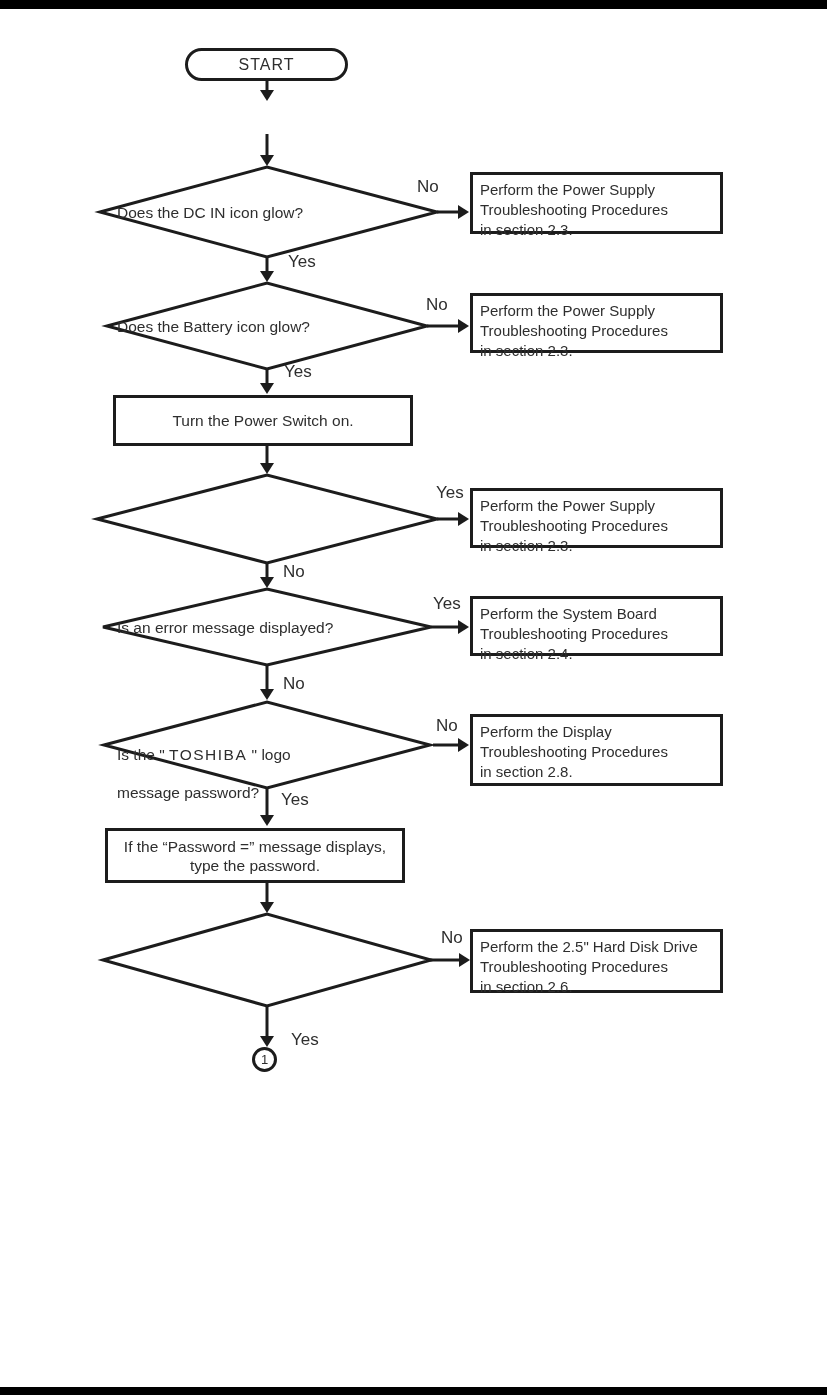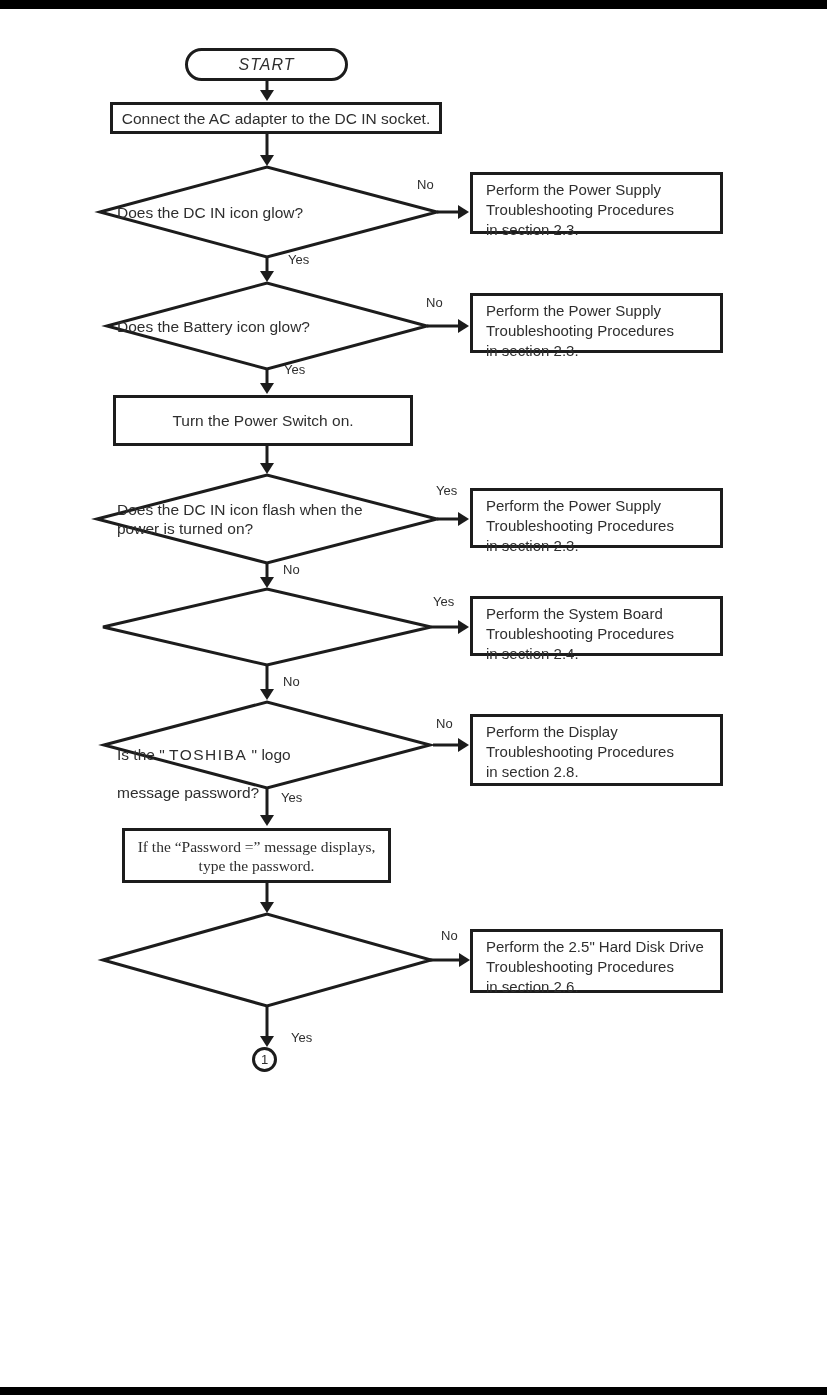--- a/index.html
+++ b/index.html
@@ -5,27 +5,27 @@
   html,body{margin:0;padding:0;background:#ffffff;}
   .page{position:relative;width:827px;height:1395px;background:#ffffff;overflow:hidden;
         font-family:"Liberation Sans", sans-serif;color:#2e2e2e;}
   .bar{position:absolute;left:0;width:827px;background:#000;}
   .bar.top{top:0;height:9px;}
   .bar.bottom{top:1387px;height:8px;}
   .layer{position:absolute;left:0;top:0;}
   .node{position:absolute;box-sizing:border-box;border:3px solid #1c1c1c;background:#fff;
         display:flex;align-items:center;justify-content:center;text-align:center;
         font-size:15.5px;line-height:19px;white-space:pre-line;}
-  .oval{border-radius:17px;font-size:16px;letter-spacing:1px;font-style:italic;}
+  .oval{border-radius:17px;font-size:16px;letter-spacing:1px;}
   .dtext{position:absolute;left:117px;width:300px;text-align:left;font-size:15.5px;
          line-height:19px;white-space:pre-line;}
   .abox{position:absolute;left:470px;width:253px;box-sizing:border-box;border:3px solid #1c1c1c;
-        background:#fff;font-size:15px;line-height:20px;padding:5px 13px;text-align:left;
+        background:#fff;font-size:15px;line-height:20px;padding:5px 7px;text-align:left;
         white-space:pre-line;}
-  .lbl{position:absolute;font-size:13px;}
+  .lbl{position:absolute;font-size:17px;}
   .conn{position:absolute;box-sizing:border-box;border:3px solid #1c1c1c;border-radius:50%;
         background:#fff;width:25px;height:25px;display:flex;align-items:center;
         justify-content:center;font-size:13px;}
   .serif{font-family:"Liberation Serif", serif;font-size:16.5px;}
   .brand{letter-spacing:1.5px;}
   svg line{stroke:#1c1c1c;stroke-width:3;}
   svg polygon.head{fill:#1c1c1c;stroke:none;}
   svg polygon.diamond{fill:#ffffff;stroke:#1c1c1c;stroke-width:3;}
 </style>
 </head>
@@ -106,29 +106,27 @@
     <polygon class="diamond" points="100,212 267,167 437,212 267,257"></polygon>
     <polygon class="diamond" points="107,326 267,283 427,326 267,369"></polygon>
     <polygon class="diamond" points="97,519 267,475 437,519 267,563"></polygon>
     <polygon class="diamond" points="103,627 267,589 431,627 267,665"></polygon>
     <polygon class="diamond" points="104,745 267,702 430,745 267,788"></polygon>
     <polygon class="diamond" points="103,960 267,914 431,960 267,1006"></polygon>
   </svg>
 
   <div class="node oval" style="left:185px;top:48px;width:163px;height:33px;">START</div>
 
-  <div class="node" style="left:110px;top:102px;width:332px;height:32px;">Connect the AC adapter to the DC IN socket.</div>
   <div class="node" style="left:113px;top:395px;width:300px;height:51px;">Turn the Power Switch on.</div>
-  <div class="node" style="left:122px;top:828px;width:269px;height:55px;font-family:Liberation Serif, serif;">If the “Password =” message displays,
+  <div class="node" style="left:105px;top:828px;width:300px;height:55px;">If the “Password =” message displays,
 type the password.</div>
 
   <div class="dtext" style="top:203px;">Does the DC IN icon glow?</div>
   <div class="dtext" style="top:317px;">Does the Battery icon glow?</div>
-  <div class="dtext" style="top:500px;">Does the DC IN icon flash when the
-power is turned on?</div>
+  <div class="dtext" style="top:618px;">Is an error message displayed?</div>
   <div class="dtext" style="top:726px;">
     <span>Is the " </span><span class="brand">TOSHIBA</span><span> " logo</span><br>
     <span>message password?</span>
   </div>
 
   <div class="abox" style="top:172px;height:62px;">Perform the Power Supply
 Troubleshooting Procedures
 in section 2.3.</div>
   <div class="abox" style="top:293px;height:60px;">Perform the Power Supply
 Troubleshooting Procedures

